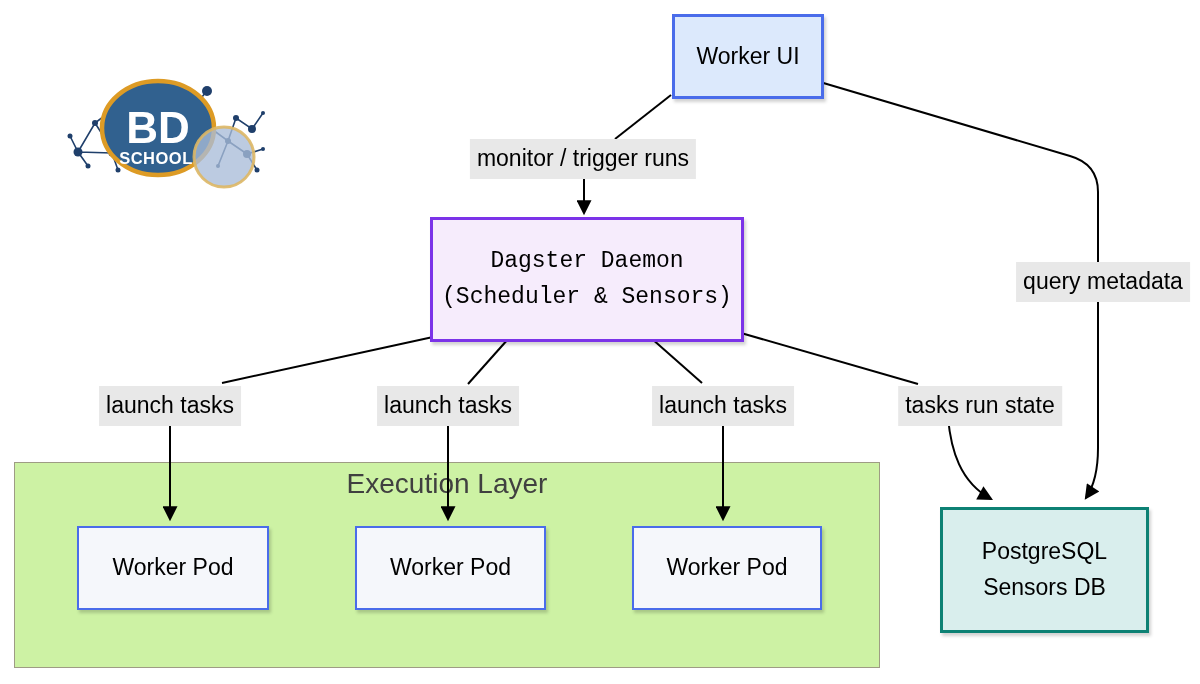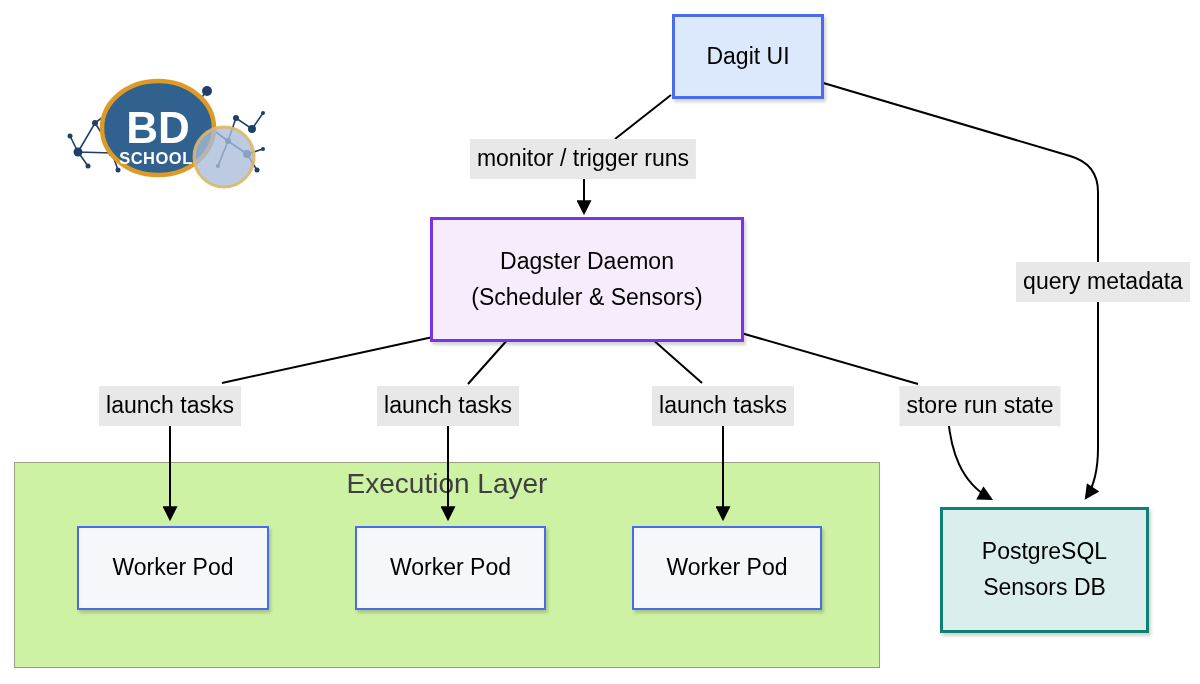--- a/index.html
+++ b/index.html
@@ -15,21 +15,21 @@
     align-items:center;justify-content:center;text-align:center;
     font-size:23px;line-height:1.55;
     box-shadow:2px 3px 3px rgba(0,0,0,0.18);
   }
   .node-dagit{
     left:672px;top:14px;width:146px;height:79px;
     background:var(--dagit-fill,#dce9fc);border:3px solid var(--dagit-border,#4a6cea);
   }
   .node-daemon{
     left:430px;top:217px;width:308px;height:119px;
-    background:var(--daemon-fill,#f6ecfc);border:3px solid var(--daemon-border,#7b33e8);
+    background:var(--daemon-fill,#f6ecfc);border:3px solid var(--daemon-border,#7b33e8);font-family:Liberation Mono, monospace;
   }
   .node-pod{
     width:188px;height:80px;
     background:var(--pod-fill,#f5f7fb);border:2px solid var(--pod-border,#4a6cea);text-align:right;
   }
   .node-pod1{left:77px;top:526px;}
   .node-pod2{left:355px;top:526px;width:187px;}
   .node-pod3{left:632px;top:526px;width:186px;}
   .node-postgres{
     left:940px;top:507px;width:203px;height:120px;
@@ -123,21 +123,21 @@
       <circle cx="257" cy="170" r="2.5"></circle>
         <circle cx="218" cy="166" r="2"></circle>
     </g>
     <ellipse cx="158" cy="128" rx="56" ry="47" fill="var(--logo-blue,#31618f)" stroke="var(--logo-ring,#dd9b25)" stroke-width="4.5"></ellipse>
     <ellipse cx="224" cy="157" rx="30" ry="30" fill="var(--logo-light,#a9bdd9)" fill-opacity="0.78" stroke="var(--logo-light-ring,#ddb765)" stroke-opacity="0.9" stroke-width="3"></ellipse>
     <text x="158" y="143" text-anchor="middle" fill="#ffffff" font-family="Liberation Sans, DejaVu Sans, sans-serif" font-size="44" font-weight="bold">BD</text>
     <text x="156" y="164" text-anchor="middle" fill="#ffffff" font-family="Liberation Sans, DejaVu Sans, sans-serif" font-size="16.5" font-weight="bold" letter-spacing="0.5">SCHOOL</text>
   </svg>
 
   <div class="node node-dagit">
-    <span>Dagit UI</span>
+    <span>Worker UI</span>
   </div>
 
   <div class="node node-daemon">
     <span>Dagster Daemon</span>
     <span>(Scheduler &amp; Sensors)</span>
   </div>
 
   <div class="node node-pod node-pod1">
     <span>Worker Pod</span>
   </div>
@@ -150,16 +150,16 @@
 
   <div class="node node-postgres">
     <span>PostgreSQL</span>
     <span>Sensors DB</span>
   </div>
 
   <div class="edge-label lbl-monitor">monitor / trigger runs</div>
   <div class="edge-label lbl-launch1">launch tasks</div>
   <div class="edge-label lbl-launch2">launch tasks</div>
   <div class="edge-label lbl-launch3">launch tasks</div>
-  <div class="edge-label lbl-store">store run state</div>
+  <div class="edge-label lbl-store">tasks run state</div>
   <div class="edge-label lbl-query">query metadata</div>
 
 </div>
 
 </body></html>

